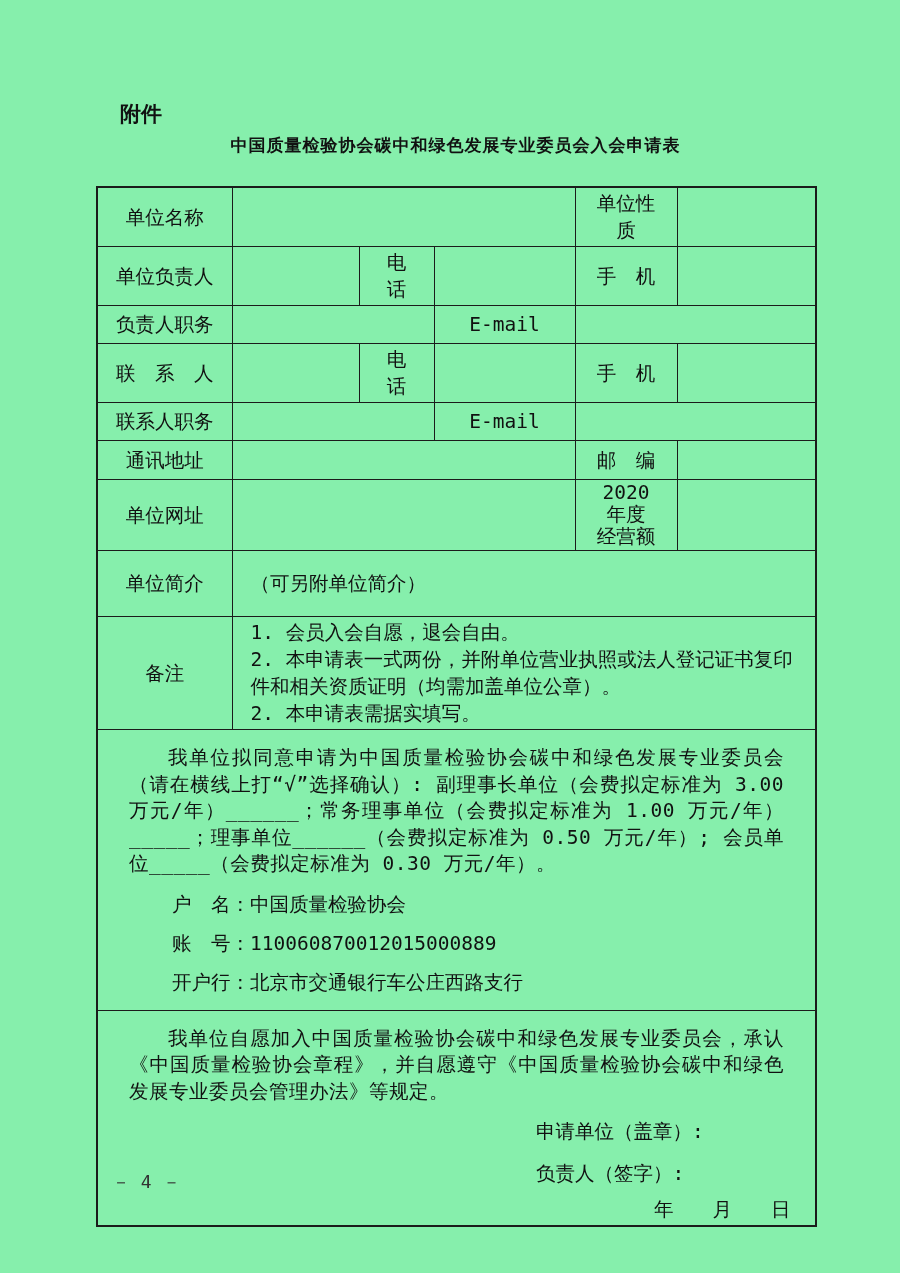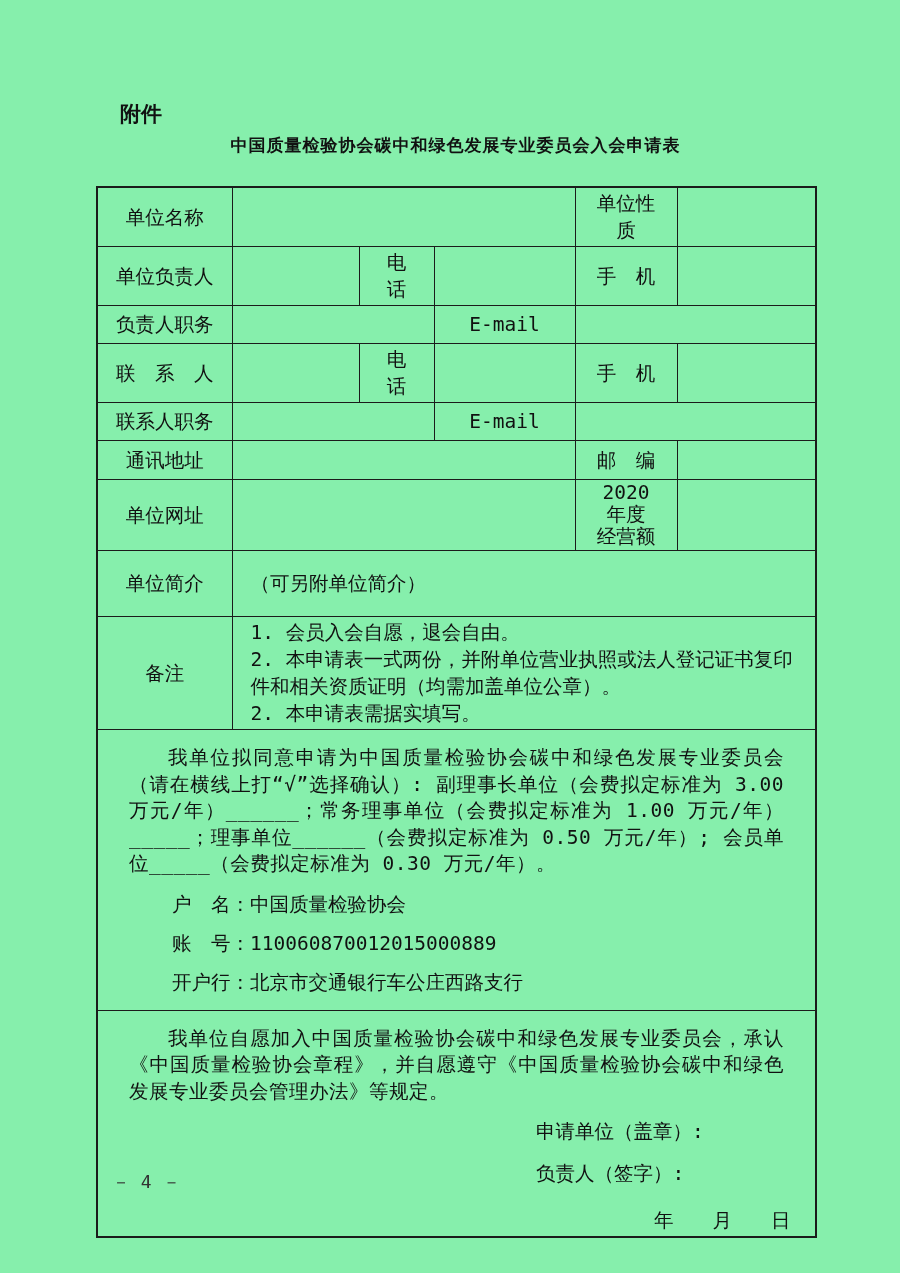--- a/index.html
+++ b/index.html
@@ -55,21 +55,21 @@
   .para {
     margin: 13px;
     text-indent: 2em;
     text-align: justify;
     line-height: 26.5px;
     letter-spacing: 0.5px;
   }
   .bank-line { margin: 12px; padding-left: 44px; line-height: 27px; }
   .seal-line { margin: 9px 0 0 420px; }
   .sign-line { margin: 15px 0 0 420px; }
-  .date-line { margin: 20px 0 0 538px; }
+  .date-line { margin: 9px 0 0 538px; }
   .footer {
     position: absolute;
     left: 107px;
     top: 1068px;
     width: 720px;
     font-size: 19.5px;
     line-height: 30px;
   }
   .footer .row { white-space: nowrap; }
   .mail-gap { margin-left: 74px; }

